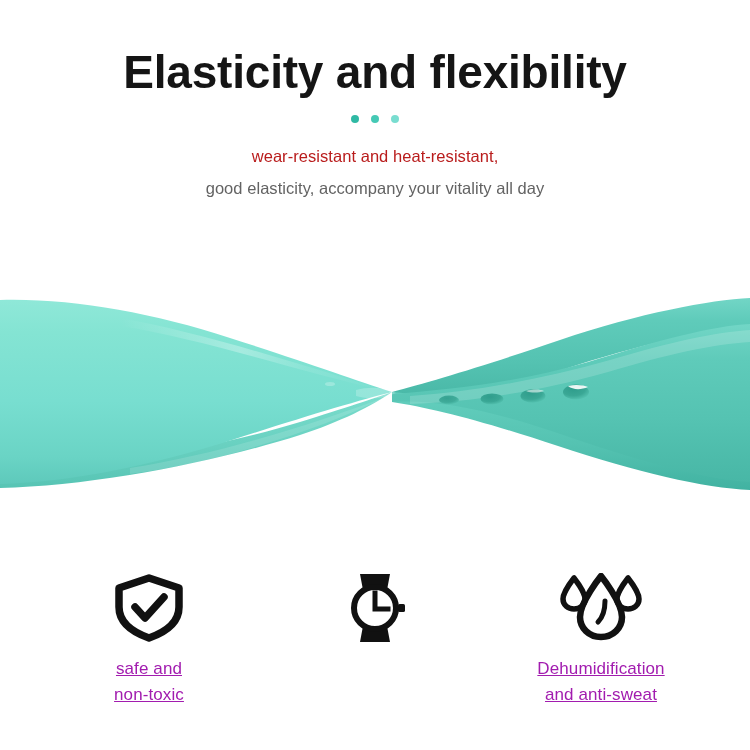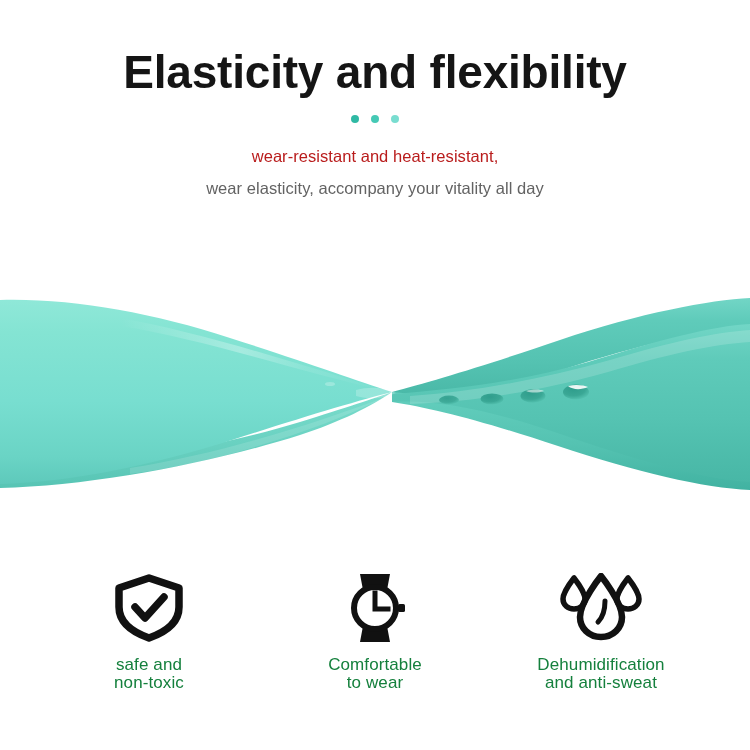--- a/index.html
+++ b/index.html
@@ -95,44 +95,45 @@
   .feature-icon {
     height: 72px;
     display: flex;
     align-items: center;
     justify-content: center;
   }
   .feature-label {
     margin-top: 12px;
     text-align: center;
     font-size: 17px;
-    line-height: 18px;
-    color: #15803d;
+    line-height: 26px;
+    color: #a21caf;
     letter-spacing: 0.1px;
     white-space: pre-line;
+    text-decoration: underline;
   }
 </style>
 </head>
 <body style="background: rgb(255, 255, 255);">
 
 <div id="page" style="background: rgb(255, 255, 255);">
 
   <div class="header">
 
     <h1 class="title" style="color: rgb(21, 21, 21);">Elasticity and flexibility</h1>
 
     <div class="dots">
       <span class="dot" style="background: rgb(47, 185, 164);"></span>
       <span class="dot" style="background: rgb(69, 201, 181);"></span>
       <span class="dot" style="background: rgb(121, 221, 208);"></span>
     </div>
 
     <div class="subtitle">
       <div class="sub-line" style="color: #b91c1c;">wear-resistant and heat-resistant,</div>
-      <div class="sub-line" style="color: rgb(99, 99, 99);">wear elasticity, accompany your vitality all day</div>
+      <div class="sub-line" style="color: rgb(99, 99, 99);">good elasticity, accompany your vitality all day</div>
     </div>
   </div>
 
   <div class="product-stage">
     <svg width="750" height="250" viewBox="0 0 750 250">
       <defs>
 
         <linearGradient id="gLeft" x1="0" y1="0" x2="0" y2="1">
           <stop offset="0%" stop-color="#8fe8d8"></stop>
           <stop offset="18%" stop-color="#84e4d3"></stop>
@@ -228,22 +229,20 @@
 
           <path d="M25 54 C29 57 34 58 37 58 C40 58 45 57 49 54 L52 70 L22 70 Z" fill="#111111"></path>
 
           <rect x="60" y="32" width="7" height="8" rx="1.6" fill="#111111"></rect>
 
           <circle cx="37" cy="36" r="21" fill="none" stroke="#111111" stroke-width="6"></circle>
 
           <path d="M37 21 L37 37 L50 37" fill="none" stroke="#111111" stroke-width="5" stroke-linecap="square" stroke-linejoin="miter"></path>
         </svg>
       </div>
-      <div class="feature-label">Comfortable
-to wear</div>
     </div>
 
     <div class="feature feature-3">
       <div class="feature-icon">
         <svg width="84" height="70" viewBox="0 0 84 70">
 
           <path d="M15 5 C15 5 4 19 4 26 C4 32 9 36 15 36 C21 36 26 32 26 26 C26 19 15 5 15 5 Z" fill="none" stroke="#111111" stroke-width="5.5" stroke-linejoin="round"></path>
 
           <path d="M69 5 C69 5 58 19 58 26 C58 32 63 36 69 36 C75 36 80 32 80 26 C80 19 69 5 69 5 Z" fill="none" stroke="#111111" stroke-width="5.5" stroke-linejoin="round"></path>
 

